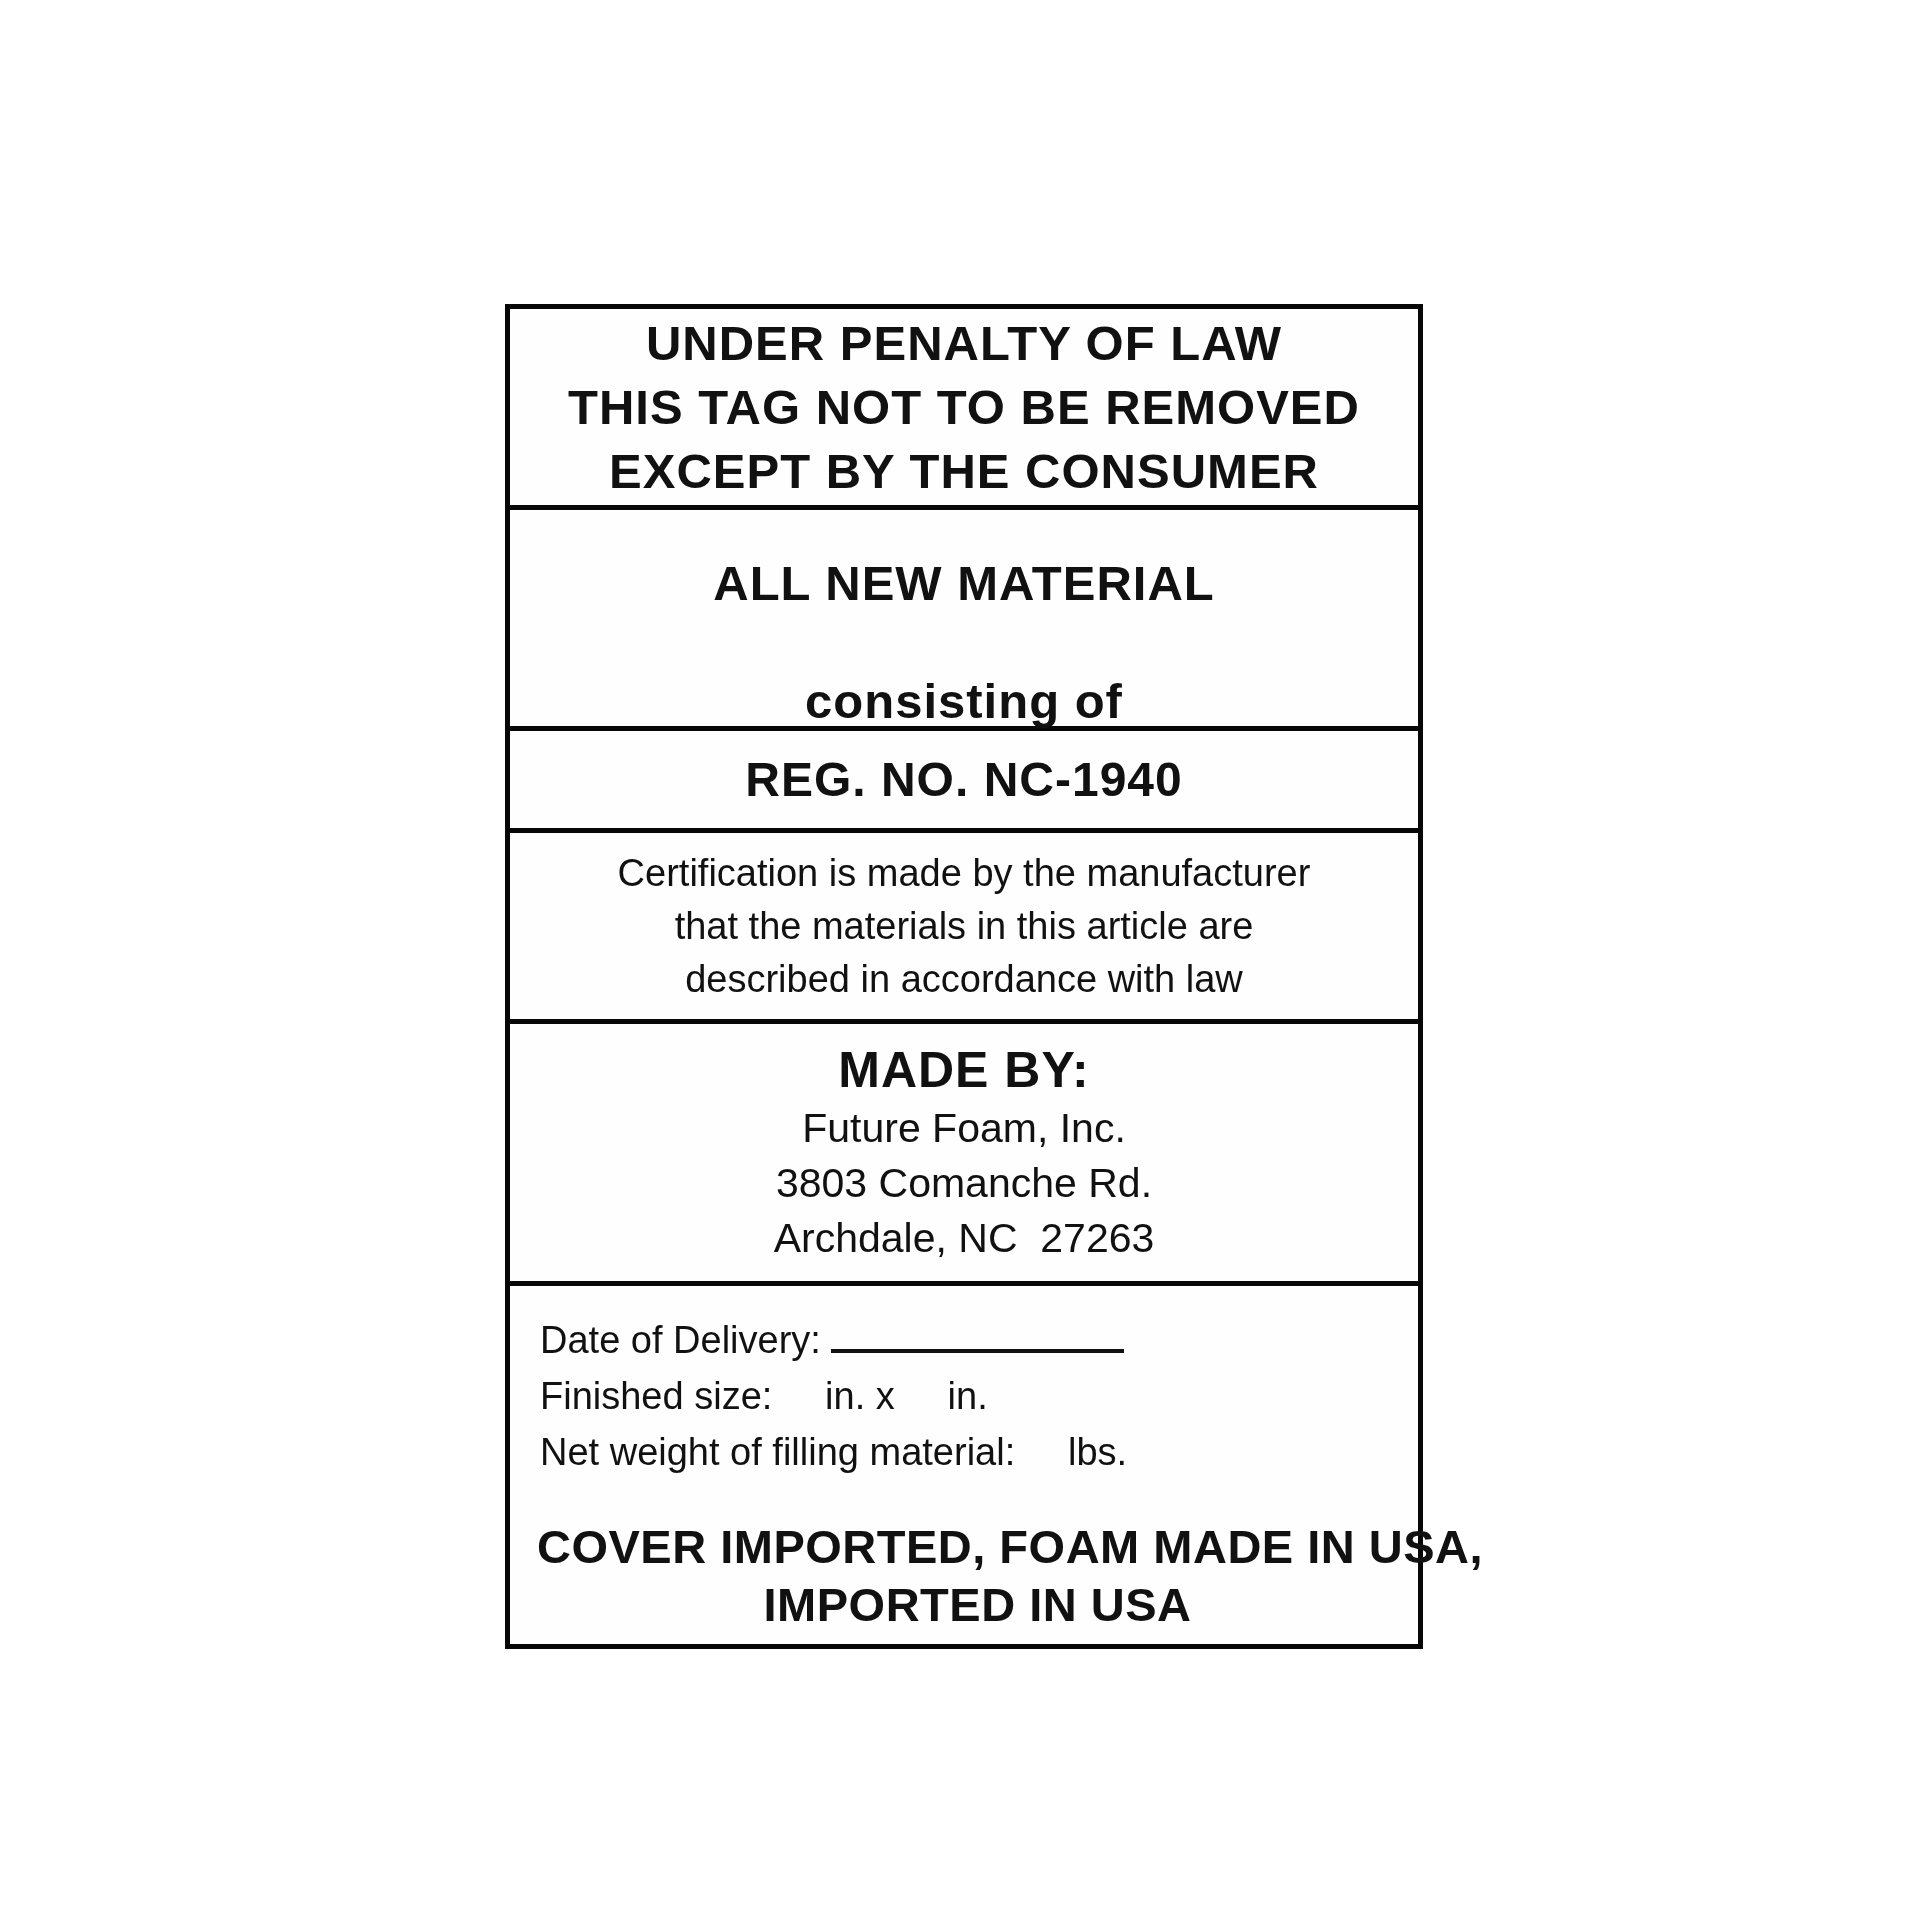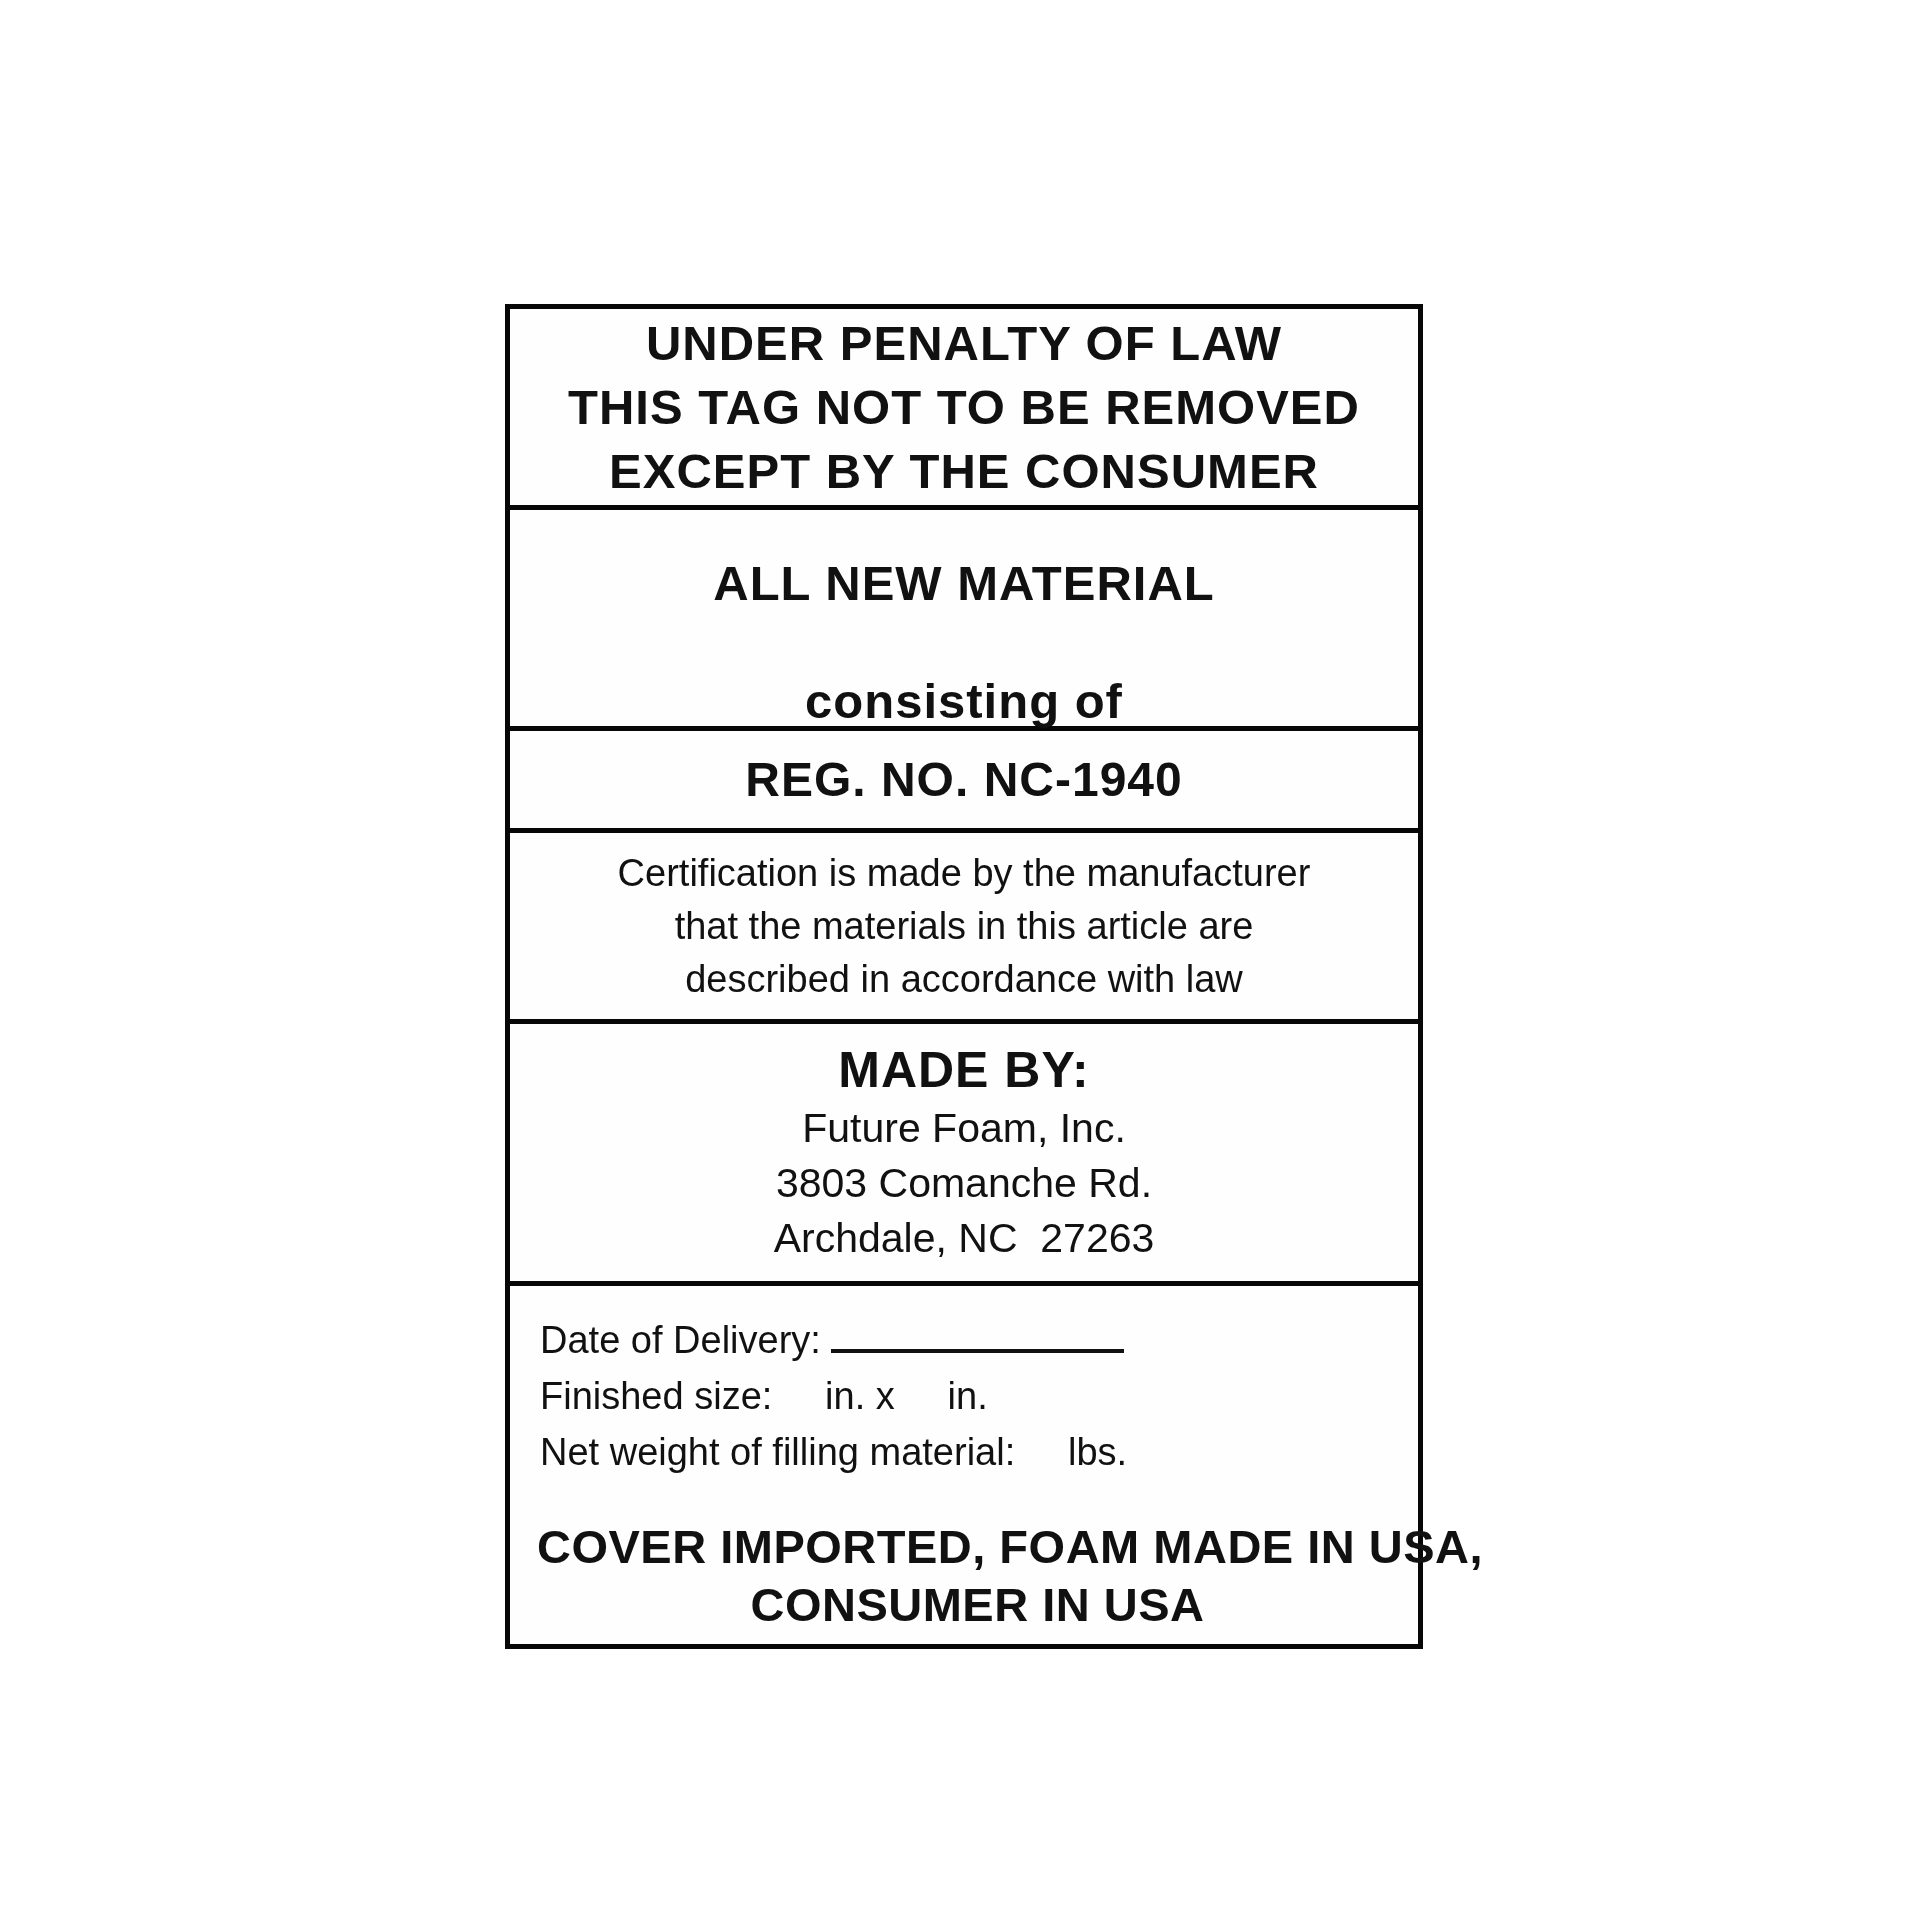--- a/index.html
+++ b/index.html
@@ -138,19 +138,19 @@
     </div>
 
     <div class="sec sec-details">
       <div class="fillin-block">
         <div class="fillin-line"><span>Date of Delivery:</span><span class="date-underline"></span></div>
         <div class="fillin-line">Finished size:&nbsp;&nbsp;&nbsp;&nbsp;&nbsp;in. x&nbsp;&nbsp;&nbsp;&nbsp;&nbsp;in.</div>
         <div class="fillin-line">Net weight of filling material:&nbsp;&nbsp;&nbsp;&nbsp;&nbsp;lbs.</div>
       </div>
       <div class="origin-block">
         <div class="origin-line">COVER IMPORTED, FOAM MADE IN USA,</div>
-        <div class="origin-line">CONSUMER IN USA</div>
+        <div class="origin-line">IMPORTED IN USA</div>
       </div>
     </div>
 
   </div>
 </div>
 
 
 </body></html>

